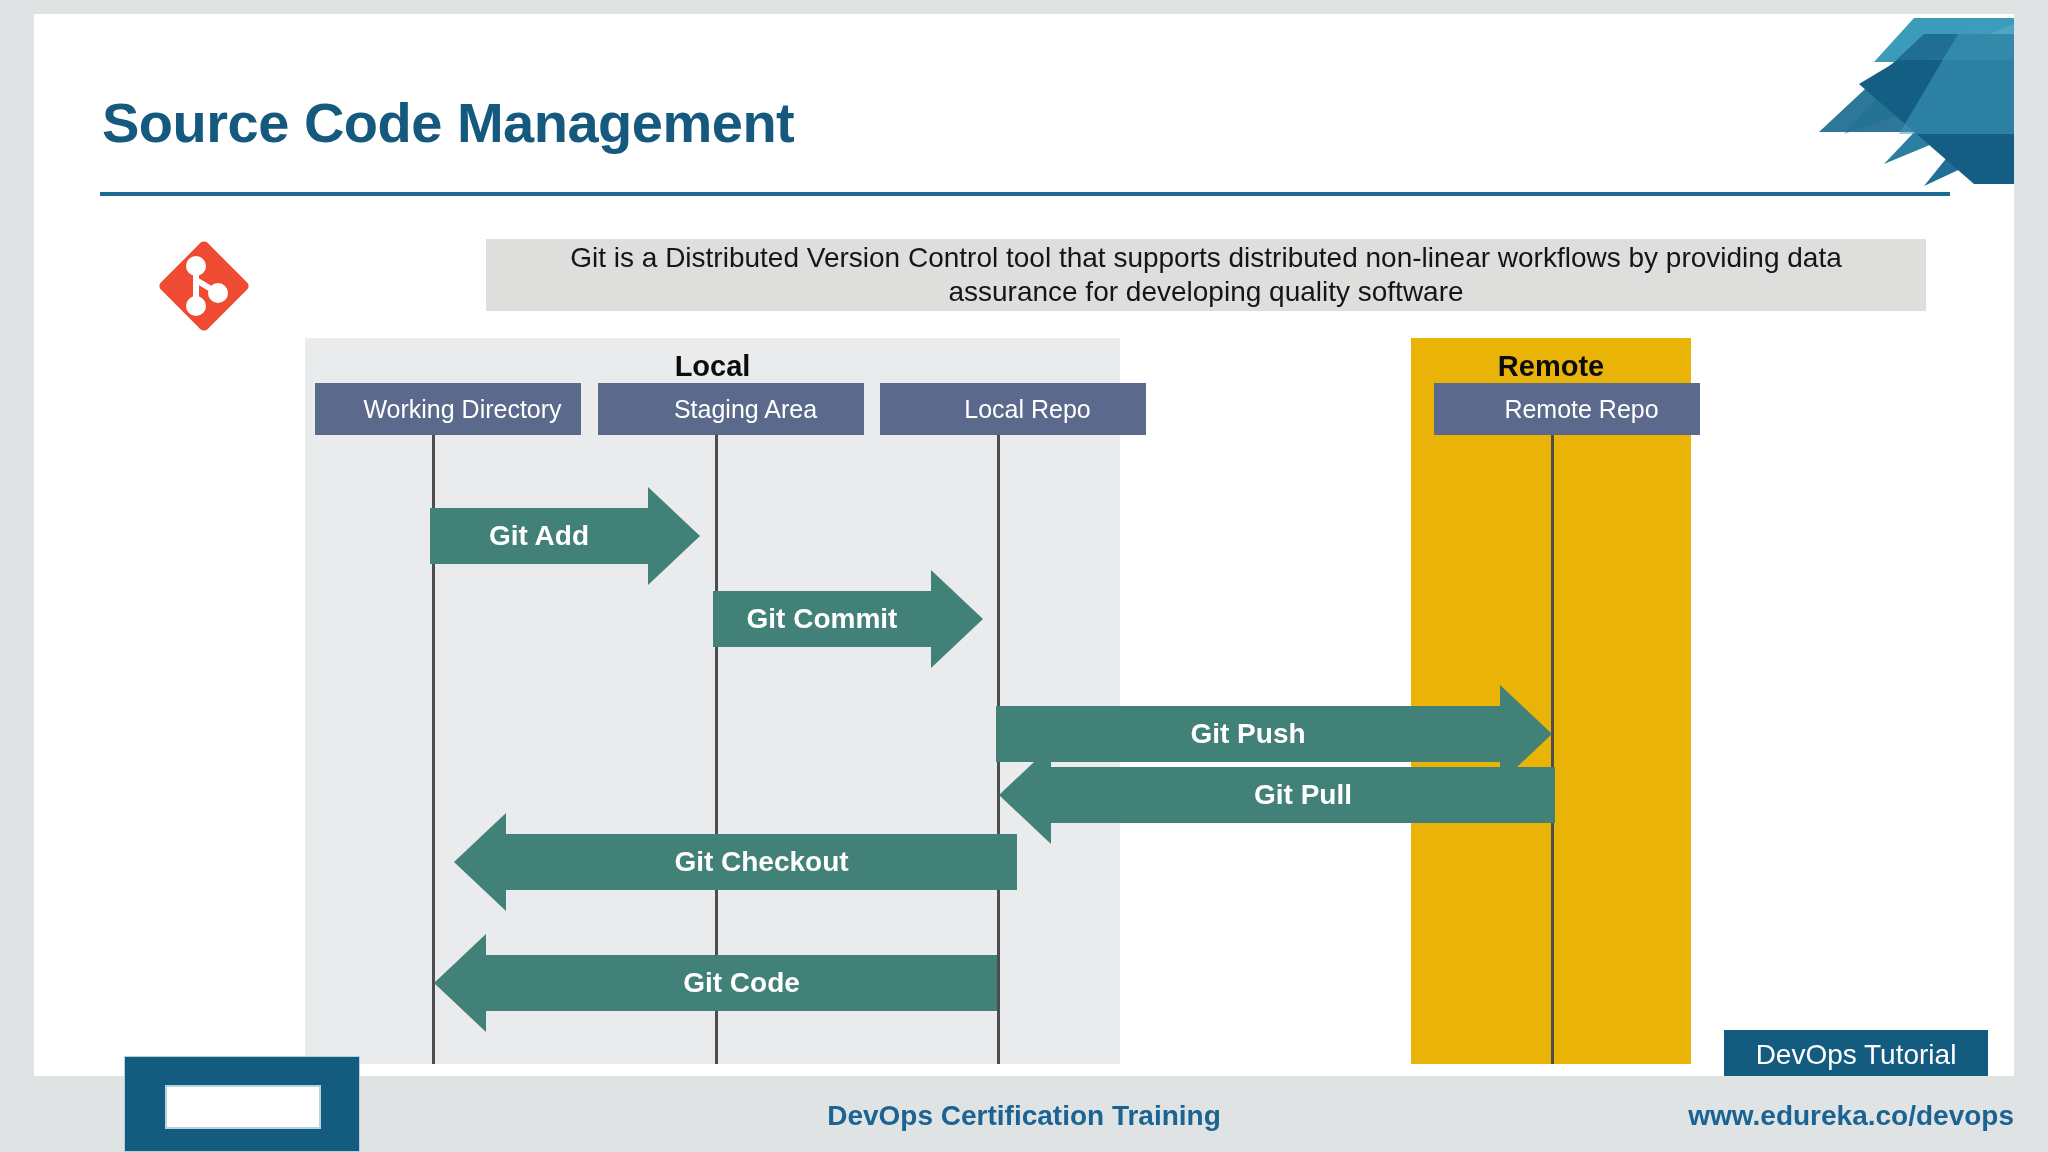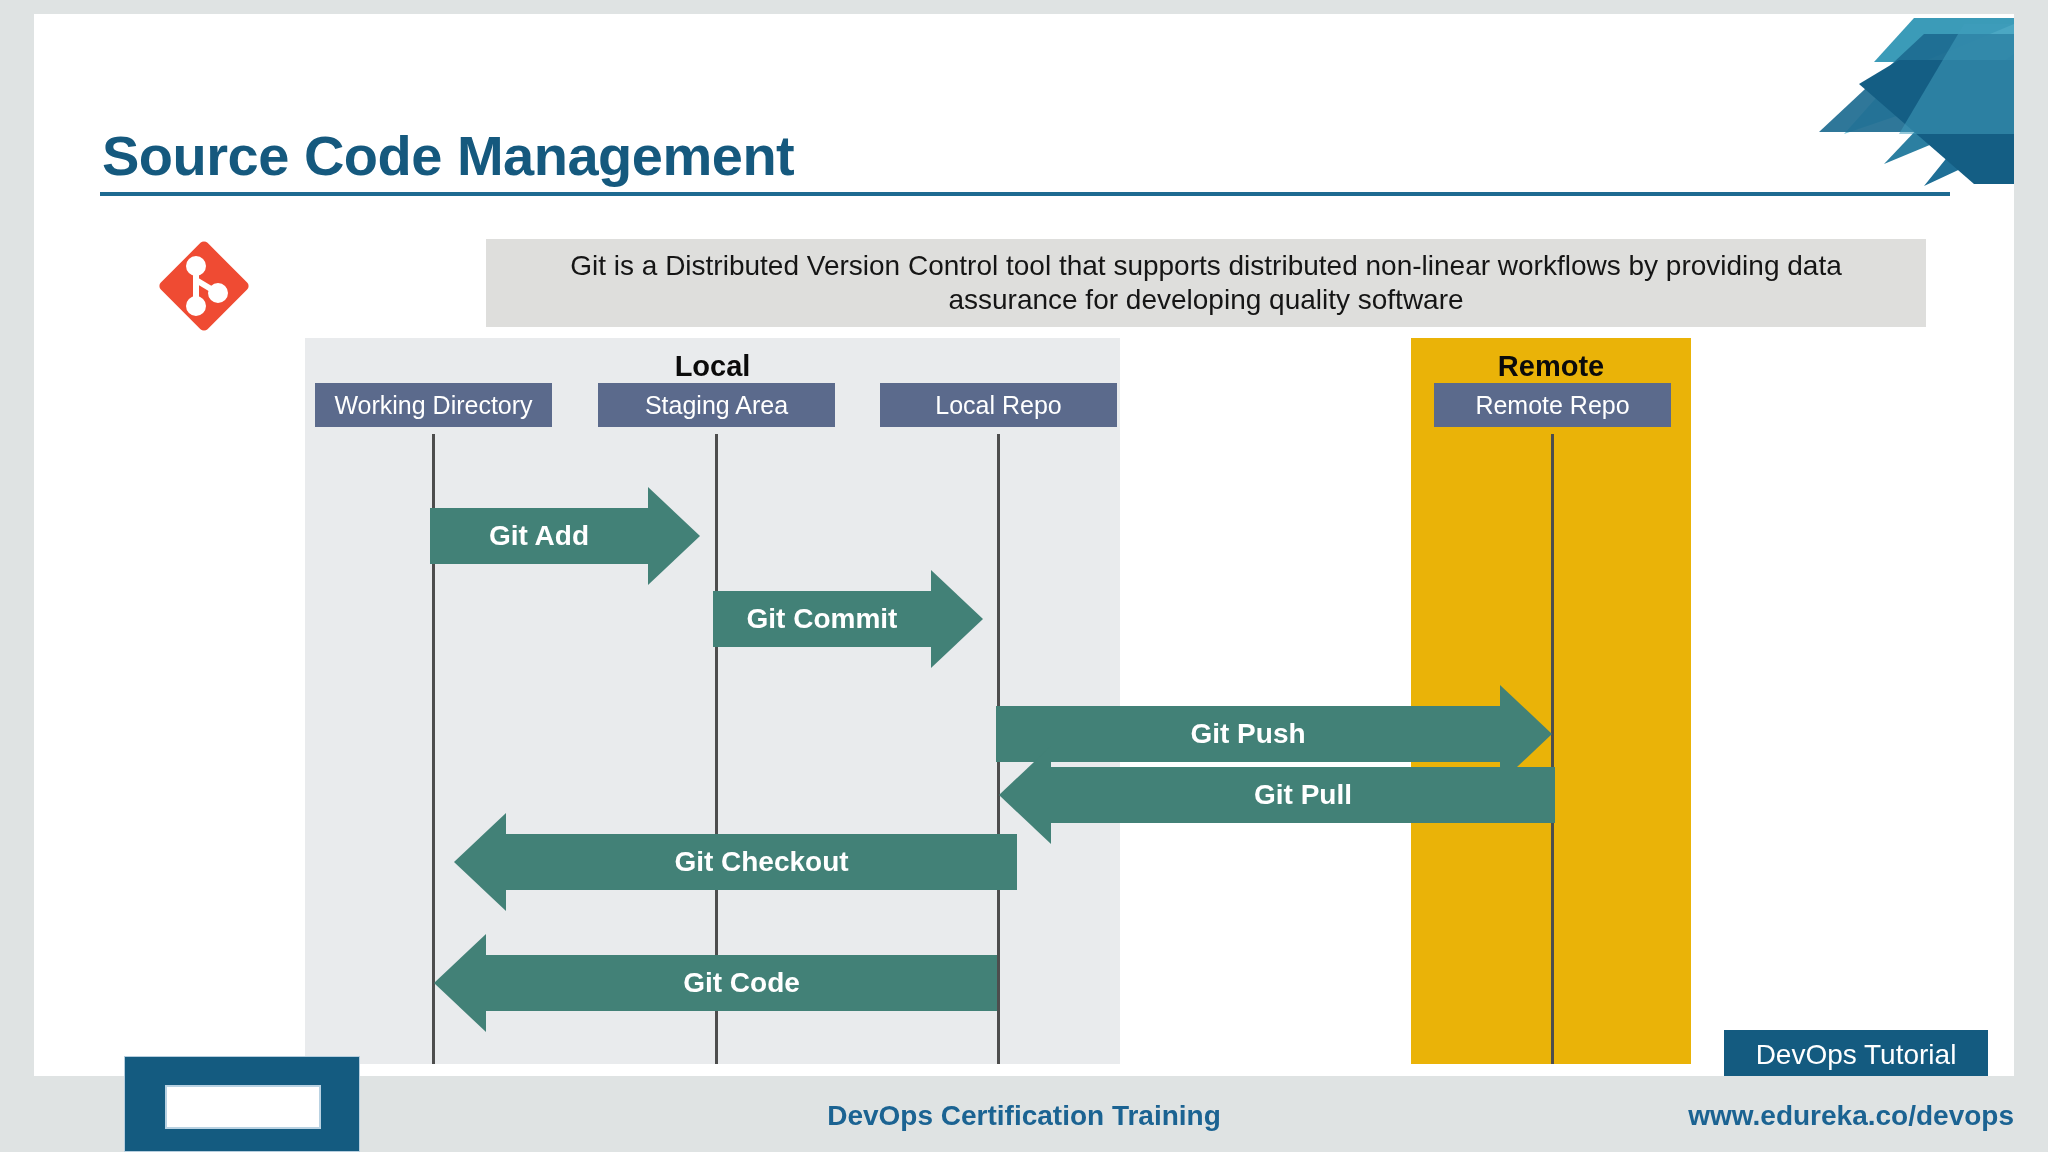--- a/index.html
+++ b/index.html
@@ -24,59 +24,59 @@
     width:290px; height:180px;
     overflow:hidden; pointer-events:none;
   }
   
   #page-title{
     position:absolute; left:68px; top:76px;
     font-size:56px; font-weight:bold;
     color:#15597e;
     letter-spacing:-0.5px;
     white-space:nowrap;
-    margin-top:33px;
   }
   #title-rule{
     position:absolute; left:66px; top:178px;
     width:1850px; height:4px; background:#1d6a91;
   }
   
   #git-logo{ position:absolute; left:112px; top:222px; width:290px; height:100px;}
   #git-wordmark{
     position:absolute; left:128px; top:-4px;
     font-family:"DejaVu Serif", serif;
     font-size:84px; font-weight:bold; color:#3a2c12;
     letter-spacing:-2px;
   }
   
   #description{
     position:absolute; left:452px; top:225px;
-    width:1440px; height:88px;
+    width:1440px; height:72px;
     background:#dededc;
     display:flex; align-items:center; justify-content:center;
     text-align:center;
     font-size:28px; color:#151515; line-height:1.22;
     padding:8px 18px; box-sizing:border-box;
   }
   
   #diagram{ position:absolute; left:0; top:324px; width:1980px; height:700px; }
   .panel{ position:absolute; top:0; }
   #panel-local{ left:271px; width:815px; height:726px; background:#e9ebed; }
   #panel-remote{ left:1377px; width:280px; height:726px; background:#eab308; }
   .panel-title{
     position:absolute; top:12px; width:100%; text-align:center;
     font-size:29px; font-weight:bold; color:#0b0b0b;
   }
   .node-box{
     position:absolute;
-    height:42px; background:#5b6a8c;
+    height:50px; background:#5b6a8c;
     display:flex; align-items:center; justify-content:center;
     color:#ffffff; font-size:25px;
     box-shadow:0 0 0 1px #5b6a8c;
+    padding-left:29px;
   }
   #node-working{ left:282px; top:370px; width:235px; }
   #node-staging{ left:565px; top:370px; width:235px; }
   #node-localrepo{ left:847px; top:370px; width:235px; }
   #node-remoterepo{ left:1401px; top:370px; width:235px; }
   .lifeline{
     position:absolute; width:3px; background:#4d4d4d;
   }
   
   .arrow{ position:absolute; height:56px; }

